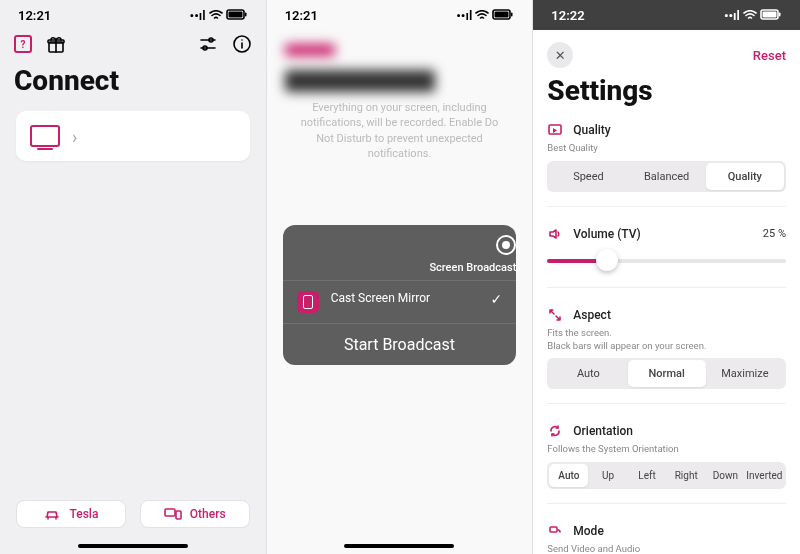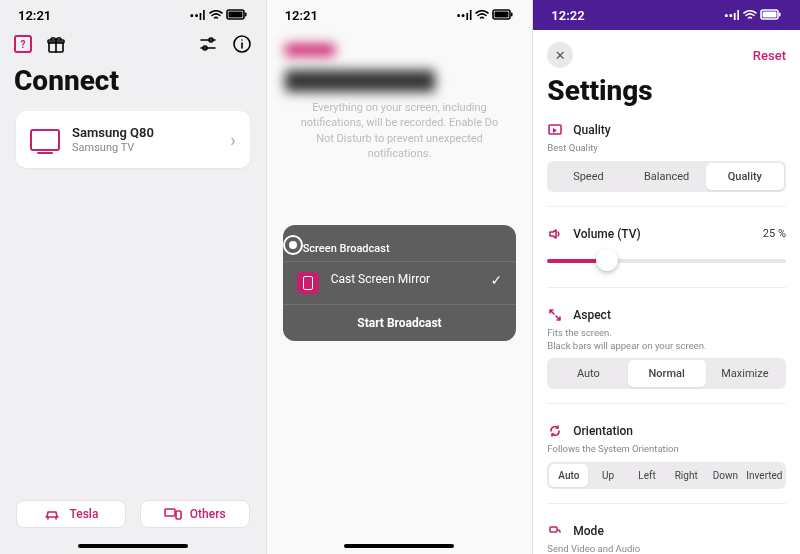--- a/index.html
+++ b/index.html
@@ -4,21 +4,21 @@
 <style>
   * { box-sizing: border-box; margin: 0; padding: 0; font-family: -apple-system, BlinkMacSystemFont, "Segoe UI", Roboto, sans-serif; }
   body { width: 800px; height: 554px; display: flex; background: #fff; overflow: hidden; }
   .screen { width: 266.66px; height: 554px; position: relative; flex-shrink: 0; }
   .screen1 { background: #f0f0f2; border-right: 1px solid #e0e0e0; }
   .screen2 { background: #f9f9f9; border-right: 1px solid #e0e0e0; }
   .screen3 { background: #fff; }
 
   
   .status { height: 30px; display: flex; align-items: center; justify-content: space-between; padding: 0 18px; font-size: 13px; font-weight: 600; }
-  .status.dark { background: #4c1d95; color: #fff; justify-content: space-between; }
+  .status.dark { background: #404040; color: #fff; justify-content: space-between; }
   .status.light { background: transparent; color: #000; }
   .status-icons { display:flex; gap:3px; align-items:center; }
 
   
   .s1-topbar { display:flex; align-items:center; justify-content:space-between; padding: 4px 14px; }
   .s1-topbar .left, .s1-topbar .right { display:flex; gap:14px; align-items:center; }
   .icon-sq { width:18px; height:18px; border:2px solid #c91e6a; border-radius:3px; display:inline-flex; align-items:center; justify-content:center; color:#c91e6a; font-size:10px; font-weight:700; }
   .icon-gift svg, .icon-sliders svg, .icon-info svg { display:block; }
   .s1-title { font-size: 28px; font-weight: 800; padding: 6px 14px 14px; color:#111; }
   .device-card { background:#fff; margin: 0 16px; border-radius:10px; padding:14px 14px; display:flex; align-items:center; gap:12px; box-shadow: 0 1px 3px rgba(0,0,0,0.05); }
@@ -32,29 +32,29 @@
   .s1-bottom .btn { flex:1; background:#fff; border:1px solid #e2e2e6; border-radius:8px; height:28px; display:flex; align-items:center; justify-content:center; gap:8px; font-size:12px; color:#c91e6a; font-weight:500; }
   .btn svg { display:block; }
   .home-indicator { position:absolute; bottom:6px; left:50%; transform:translateX(-50%); width:110px; height:4px; border-radius:3px; background:#000; }
 
   
   .s2-blur { position:absolute; inset:30px 0 0 0; padding:14px 18px; filter:blur(6px); }
   .s2-blur .bar1 { width:50px; height:12px; background:#c91e6a; border-radius:2px; margin-bottom:14px; }
   .s2-blur .bar2 { width:150px; height:22px; background:#333; border-radius:3px; margin-bottom:20px; }
   .s2-notice { position:absolute; top:100px; left:14px; right:14px; text-align:center; color:#bbb; font-size:11px; line-height:1.4; padding:0 18px; }
   .s2-sheet { position:absolute; left:16px; right:16px; top:225px; background:rgba(80,80,80,0.92); border-radius:12px; overflow:hidden; color:#fff; }
-  .s2-rec { display:flex; flex-direction:row; align-items:flex-end; padding:10px 0 6px; }
+  .s2-rec { display:flex; flex-direction:column; align-items:flex-end; padding:10px 0 6px; }
   .rec-icon { width:20px; height:20px; border:2px solid #fff; border-radius:50%; display:flex; align-items:center; justify-content:center; }
   .rec-icon .dot { width:8px; height:8px; background:#fff; border-radius:50%; }
   .s2-rec-title { font-size:11px; margin-top:6px; font-weight:500; }
   .s2-app-row { display:flex; padding:10px 14px; border-top:1px solid rgba(255,255,255,0.12); border-bottom:1px solid rgba(255,255,255,0.12); gap:12px; font-size:12px; }
   .app-badge { width:22px; height:22px; border-radius:5px; background:#c91e6a; display:flex; align-items:center; justify-content:center; }
   .app-badge-inner { width:10px; height:14px; border:1.5px solid #fff; border-radius:2px; position:relative; }
   .s2-app-row .check { margin-left:auto; color:#fff; font-size:14px; }
-  .s2-start { text-align:center; padding:11px 0; font-size:12px; font-weight:700; }
+  .s2-start { text-align:center; padding:11px 0; font-size:16px; font-weight:400; }
 
   
   .s3-hdrrow { display:flex; align-items:center; justify-content:space-between; padding:12px 14px 2px; }
   .close-btn { width:26px; height:26px; border-radius:50%; background:#e9e9eb; display:flex; align-items:center; justify-content:center; color:#555; font-size:13px; }
   .reset { color:#c91e6a; font-size:13px; font-weight:500; }
   .s3-title { font-size:28px; font-weight:800; padding:4px 14px 12px; color:#111; }
   .sec { padding:4px 14px 6px; }
   .sec-row { display:flex; align-items:center; gap:10px; }
   .sec-row .val { margin-left:auto; font-size:11px; color:#333; }
   .sec-label { font-size:12px; font-weight:500; color:#222; }
@@ -114,24 +114,20 @@
           <svg width="20" height="20" viewBox="0 0 20 20" stroke="#c91e6a">
             <circle cx="10" cy="10" r="8"></circle>
             <path d="M10 6v0M10 9v5"></path>
           </svg>
         </span>
     </div>
   </div>
   <div class="s1-title">Connect</div>
   <div class="device-card">
     <span class="tv-icon"></span>
-    <div class="device-text">
-      <div class="device-name">Samsung Q80</div>
-      <div class="device-sub">Samsung TV</div>
-    </div>
     <span class="chevron">›</span>
   </div>
   <div class="s1-bottom">
     <div class="btn">
       <svg width="18" height="14" viewBox="0 0 18 14" stroke="#c91e6a">
           <path d="M3 10h12M4 10l1-5h8l1 5M5 10v2M13 10v2"></path>
         </svg>
       <span>Tesla</span>
     </div>
     <div class="btn">

